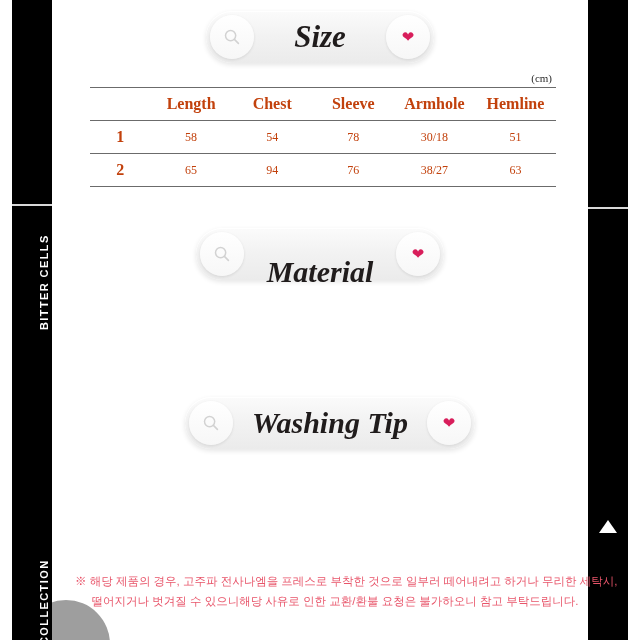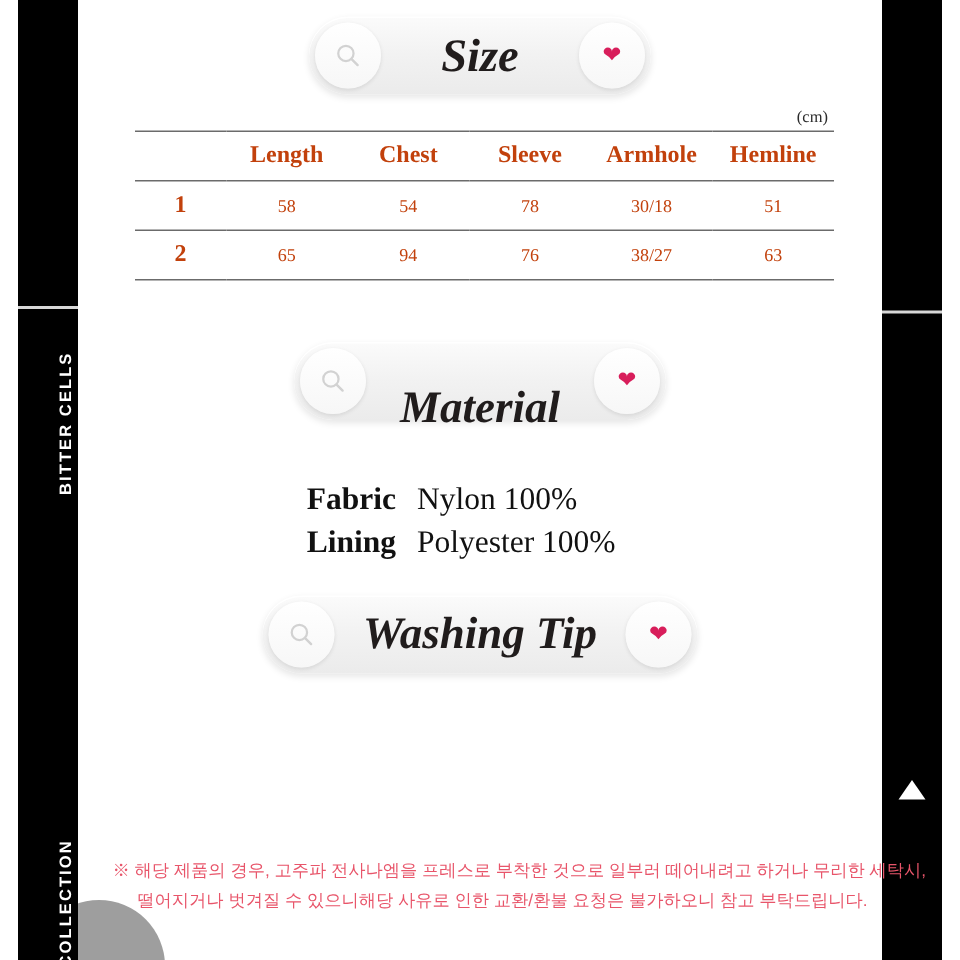--- a/index.html
+++ b/index.html
@@ -216,21 +216,21 @@
   }
   .material-row .mval {
     display: inline-block;
     width: 190px;
     text-align: left;
   }
 
   
   .washing-block {
     position: absolute;
-    left: 0;
+    left: 10px;
     top: 397px;
     width: 520px;
   }
   .washing-list {
     margin-top: 38px;
     padding-left: 84px;
     color: #111111;
   }
   .washing-item {
     font-size: 19px;
@@ -337,28 +337,20 @@
           <svg width="20" height="20" viewBox="0 0 20 20" aria-hidden="true">
             <circle cx="8.6" cy="8.6" r="5.1" fill="none" stroke="#d2d2d2" stroke-width="1.5"></circle>
             <line x1="12.4" y1="12.4" x2="16.4" y2="16.4" stroke="#d2d2d2" stroke-width="1.6" stroke-linecap="round"></line>
           </svg>
         </div>
         <div class="pill-title">Material</div>
         <div class="pill-cap">
           <span class="heart">❤</span>
         </div>
       </div>
-      <div class="material-list">
-        <div class="material-row">
-          <span class="mkey">Fabric</span><span class="mval">Nylon 100%</span>
-        </div>
-        <div class="material-row">
-          <span class="mkey">Lining</span><span class="mval">Polyester 100%</span>
-        </div>
-      </div>
     </div>
 
     <div class="washing-block">
       <div class="pill pill-washing">
         <div class="pill-cap">
           <svg width="20" height="20" viewBox="0 0 20 20" aria-hidden="true">
             <circle cx="8.6" cy="8.6" r="5.1" fill="none" stroke="#d2d2d2" stroke-width="1.5"></circle>
             <line x1="12.4" y1="12.4" x2="16.4" y2="16.4" stroke="#d2d2d2" stroke-width="1.6" stroke-linecap="round"></line>
           </svg>
         </div>

